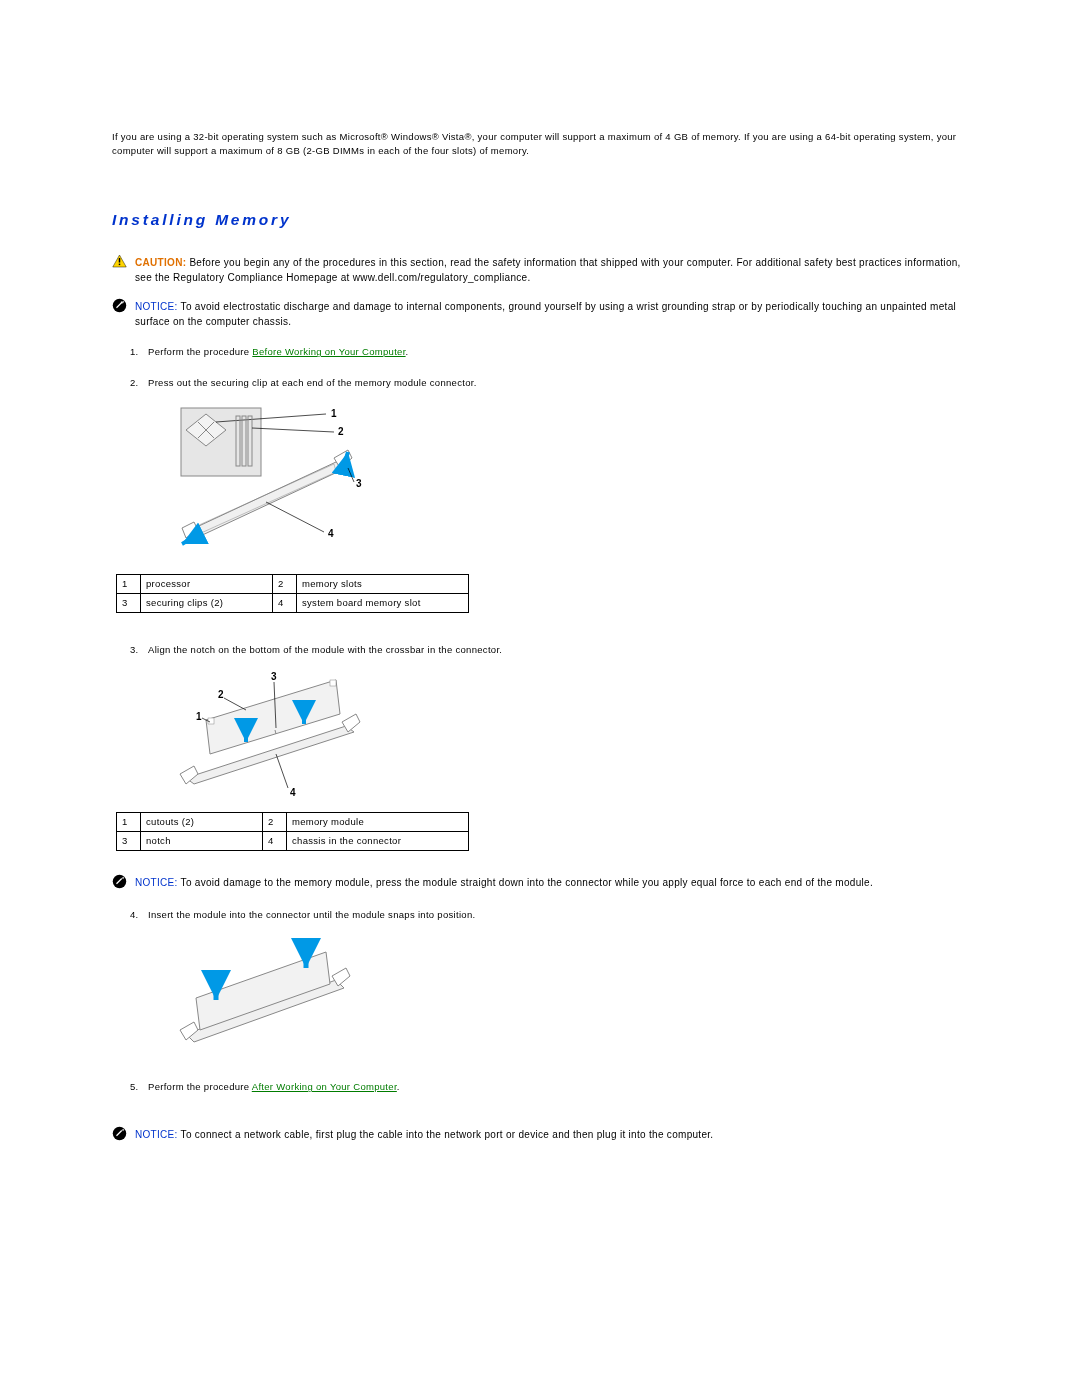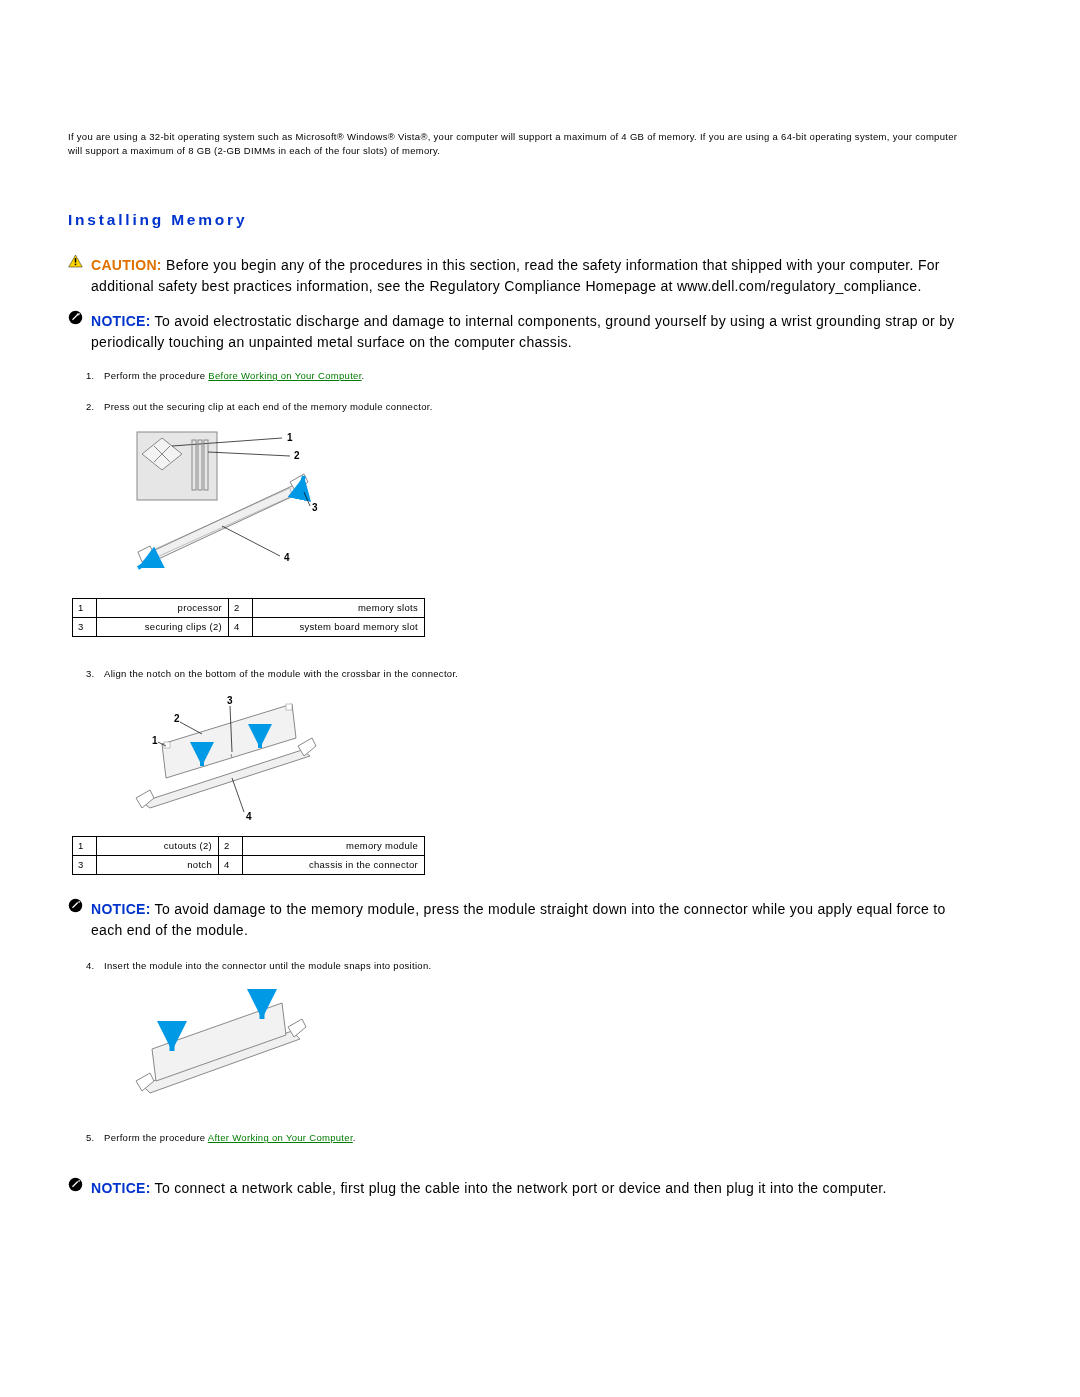--- a/index.html
+++ b/index.html
@@ -4,62 +4,63 @@
 <style>
   body {
     margin: 0;
     padding: 0;
     background: #fff;
     font-family: Verdana, Arial, sans-serif;
   }
   .page {
     width: 1080px;
     min-height: 1397px;
-    padding: 120px 108px 60px 68px;
+    padding: 120px 108px 60px 112px;
     box-sizing: border-box;
     font-size: 9.5px;
     color: #000;
     line-height: 1.5;
     border-radius: 24px;
   }
   .small-text {
     font-size: 9.5px;
     letter-spacing: 0.3px;
   }
   .heading {
     color: #0033cc;
     font-size: 15.5px;
     font-weight: bold;
     letter-spacing: 2.8px;
     margin: 50px 0 24px 0;
+    font-style: italic;
   }
   .alert-row {
     display: flex;
     align-items: flex-start;
     margin: 14px 0 10px 0;
   }
   .alert-row .text {
     flex: 1;
-    font-size: 14px;
+    font-size: 10px;
     letter-spacing: 0.3px;
   }
   .caution-icon {
     width: 15px;
     flex: 0 0 15px;
     margin-right: 8px;
     margin-top: -1px;
   }
   .notice-icon {
     width: 15px;
     flex: 0 0 15px;
     margin-right: 8px;
     margin-top: -1px;
   }
   .label-caution { color: #e07000; font-weight: bold; }
-  .label-notice { color: #0033cc; font-weight: bold; }
+  .label-notice { color: #0033cc; font-weight: normal; }
   .ol-block {
     margin: 16px 0 4px 18px;
   }
   .ol-item {
     display: flex;
     font-size: 9.5px;
     letter-spacing: 0.3px;
     margin-bottom: 4px;
   }
   .ol-item .num {
@@ -81,21 +82,20 @@
   table.legend {
     border-collapse: collapse;
     margin: 0 0 0 4px;
     font-size: 9.5px;
   }
   table.legend td {
     border: 1px solid #000;
     padding: 2px 6px 2px 5px;
     letter-spacing: 0.3px;
     vertical-align: top;
-    text-align: right;
   }
   table.legend td.n {
     width: 12px;
     text-align: left;
   }
   table.legend td.d1 { width: 120px; }
   table.legend td.d2 { width: 110px; }
   .sub-para {
     margin: 14px 0 4px 36px;
     font-size: 9.5px;

